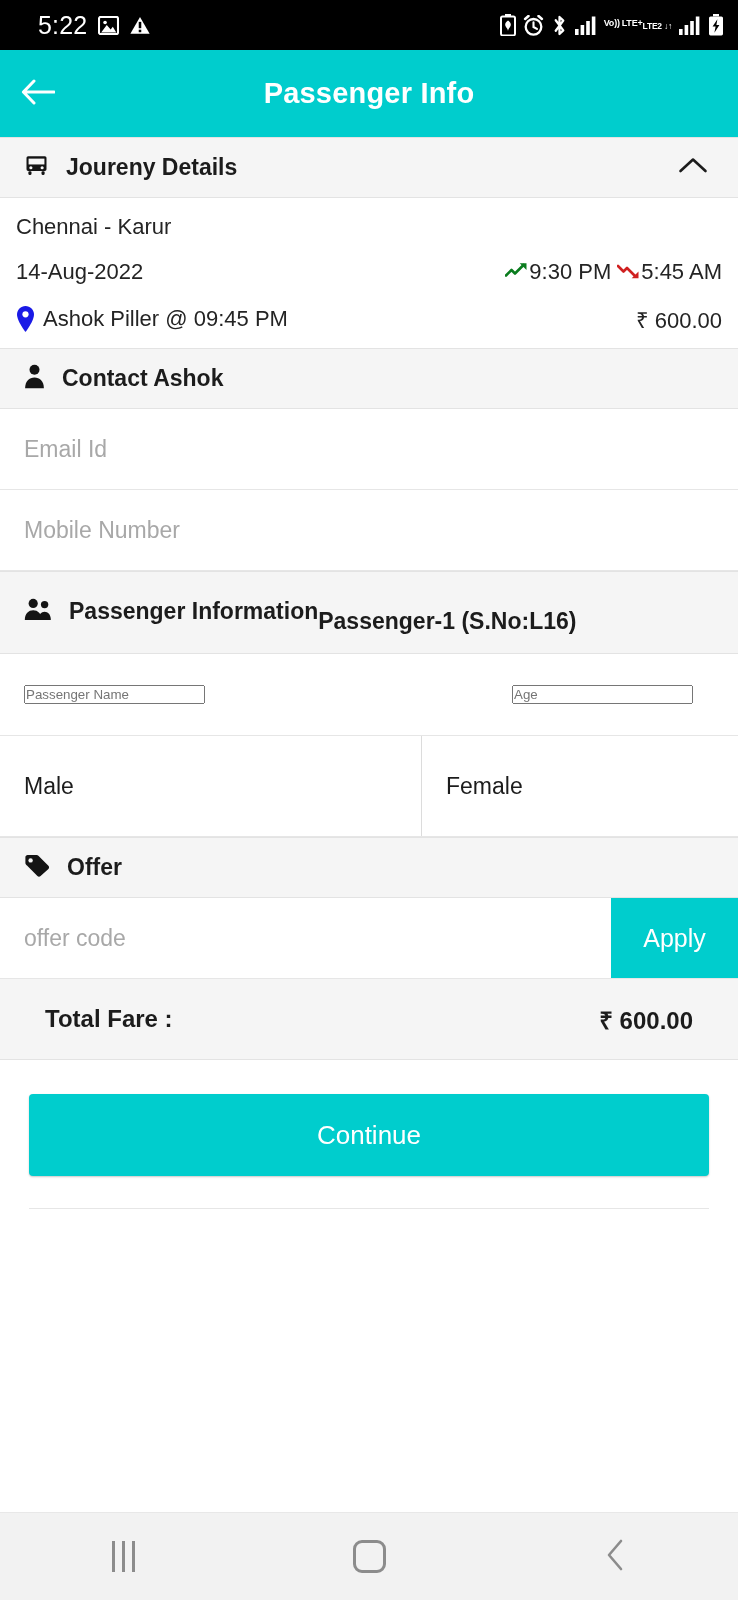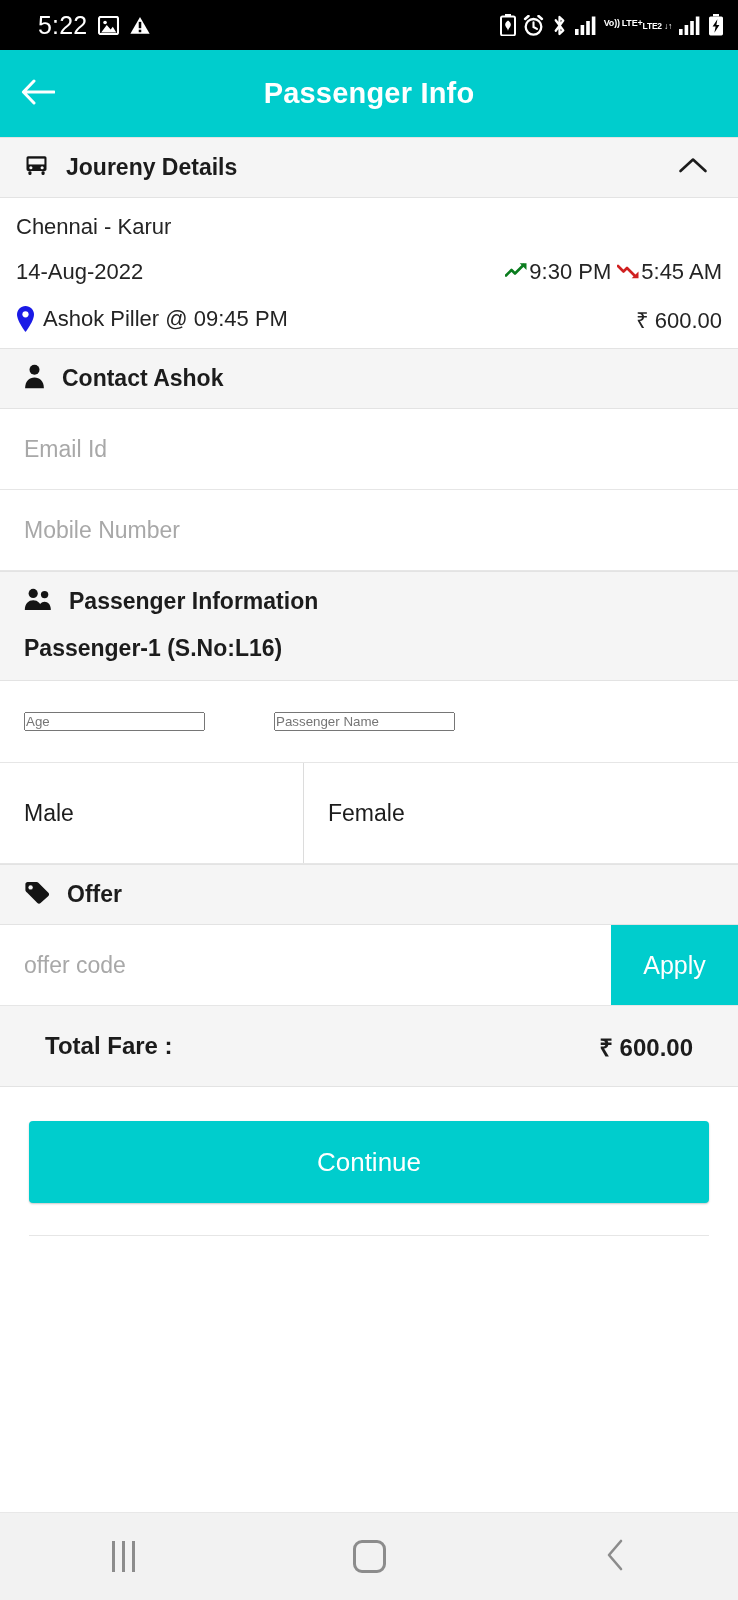--- a/index.html
+++ b/index.html
@@ -43,21 +43,21 @@
     width:100%; text-align:center; color:#ffffff;
     font-size:29px; font-weight:bold; letter-spacing:.2px;
   }
 
   
   .sec-head {
     background:#f5f5f5; border-top:1px solid #e3e3e3; border-bottom:1px solid #e3e3e3;
     display:flex; align-items:center; padding:0 24px;
     height:61px; gap:17px;
   }
-  .sec-head.tall { height:auto; flex-direction:column; align-items:stretch;
+  .sec-head.tall { height:auto; flex-direction:row; align-items:stretch;
                    padding:16px 24px 18px 24px; gap:0; }
   .sec-head .sec-row { display:flex; align-items:center; gap:17px; }
   .sec-title { font-size:23px; font-weight:bold; color:#1c1c1c; }
   .sec-spacer { flex:1; }
   .chev { cursor:pointer; padding:6px; }
 
   
   .journey { padding:16px 16px 14px 16px; background:#ffffff; }
   .j-row { display:flex; justify-content:space-between; align-items:center;
            margin-bottom:19px; }
@@ -85,21 +85,21 @@
   .cell-name { flex:1 1 auto; }
   .cell-age { width:250px; }
   .cell-age input { text-align:left; }
 
   
   .gender-row { display:flex; background:#ffffff; border-bottom:1px solid #e6e6e6; }
   .gender-opt {
     height:100px; display:flex; align-items:center; padding:0 24px;
     font-size:23px; color:#1c1c1c; cursor:pointer;
   }
-  .gender-male { width:304px; border-right:1px solid #dcdcdc; }
+  .gender-male { width:422px; border-right:1px solid #dcdcdc; }
   .gender-female { flex:1; }
 
   
   .offer-row { display:flex; align-items:stretch; background:#ffffff;
                border-bottom:1px solid #e6e6e6; height:81px; }
   .offer-input { flex:1; display:flex; align-items:center; padding:0 24px; }
   .offer-input input {
     border:none; outline:none; width:100%; background:transparent;
     font-family:"Liberation Sans", sans-serif; font-size:23px; color:#a21caf;
   }
@@ -320,25 +320,25 @@
           </svg>
       </span>
       <span class="sec-title">Passenger Information</span>
     </div>
     <div style="margin-top:20px;">
       <span class="sec-title">Passenger-1 (S.No:L16)</span>
     </div>
   </div>
 
   <div class="field-split">
+    <div class="cell cell-name">
+      <input type="text" placeholder="Passenger Name" style="">
+    </div>
     <div class="cell cell-age">
       <input type="text" placeholder="Age" style="">
-    </div>
-    <div class="cell cell-name">
-      <input type="text" placeholder="Passenger Name" style="">
     </div>
   </div>
 
   <div class="gender-row">
     <div class="gender-opt gender-male">
       <span>Male</span>
     </div>
     <div class="gender-opt gender-female">
       <span>Female</span>
     </div>

